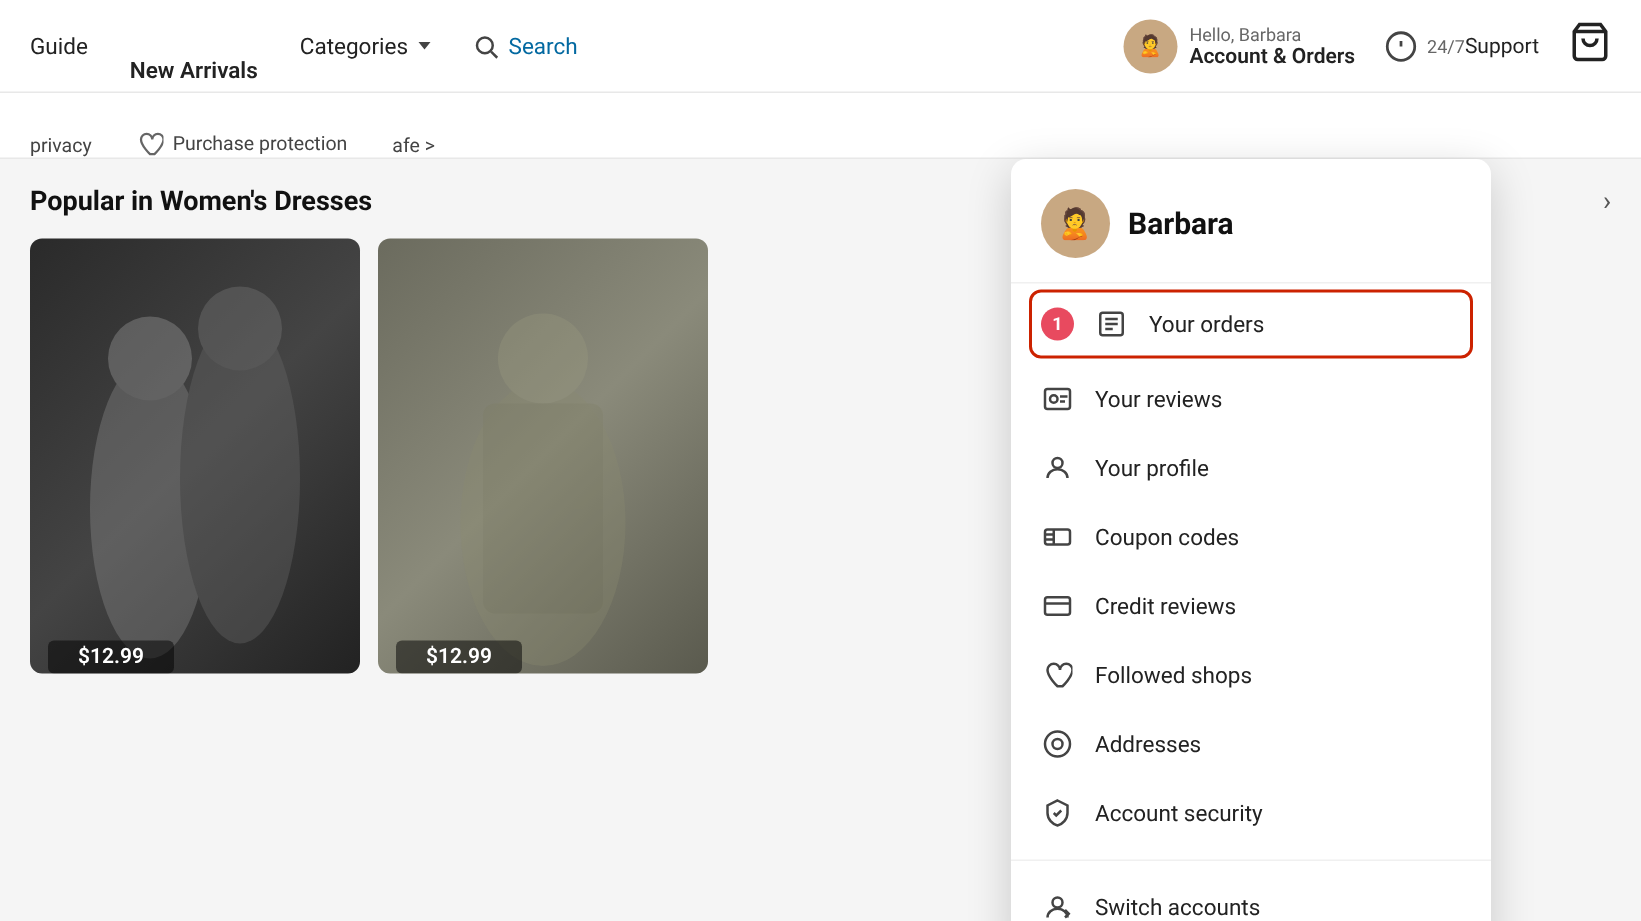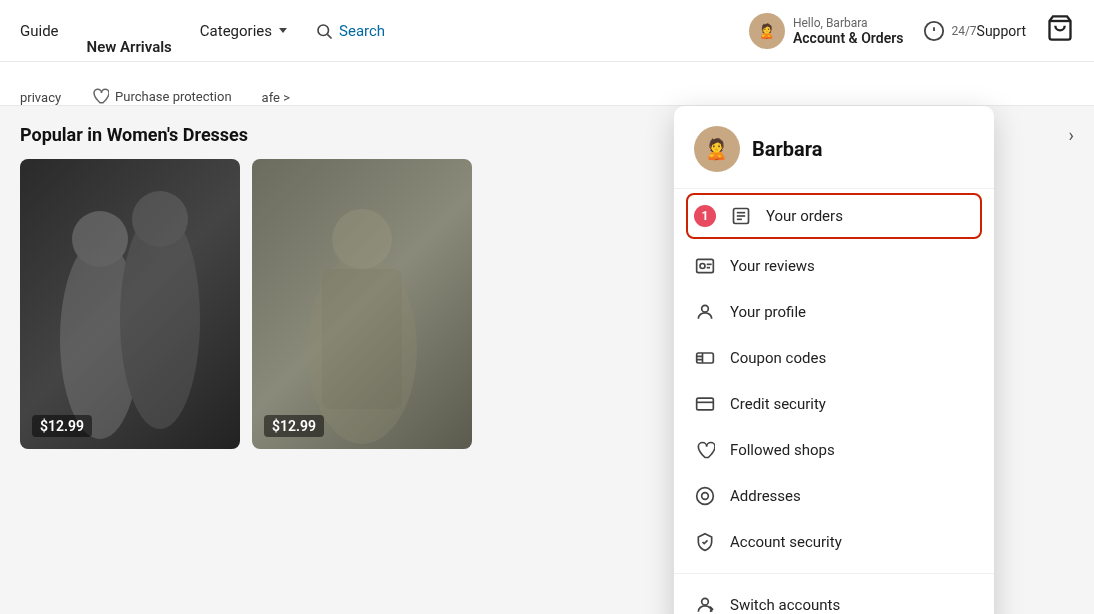--- a/index.html
+++ b/index.html
@@ -179,27 +179,27 @@
       flex-shrink: 0;
     }
     .product-card-1 {
       background: linear-gradient(135deg, #2a2a2a 0%, #444 50%, #222 100%);
     }
     .product-card-2 {
       background: linear-gradient(135deg, #6b6b5e 0%, #8a8a7a 50%, #5a5a4e 100%);
     }
     .product-price {
       position: absolute;
-      bottom: 12px;
+      bottom: 0;
       left: 12px;
       background: rgba(0,0,0,0.5);
       color: #fff;
       font-size: 14px;
       font-weight: 600;
-      padding: 3px 8px;
+      padding: 3px 20px;
       border-radius: 4px;
     }
 
     
     .dropdown-overlay {
       position: absolute;
       top: 0;
       right: 100px;
       width: 320px;
       background: #fff;
@@ -431,21 +431,21 @@
       <span>Coupon codes</span>
     </div>
 
     <div class="dropdown-item">
       <span class="icon">
         <svg width="20" height="20" viewBox="0 0 24 24" fill="none" stroke="#444" stroke-width="2">
           <rect x="2" y="5" width="20" height="14" rx="2"></rect>
           <line x1="2" y1="10" x2="22" y2="10"></line>
         </svg>
       </span>
-      <span>Credit security</span>
+      <span>Credit reviews</span>
     </div>
 
     <div class="dropdown-item">
       <span class="icon">
         <svg width="20" height="20" viewBox="0 0 24 24" fill="none" stroke="#444" stroke-width="2">
           <path d="M12 21C12 21 4 13.5 4 8a5 5 0 0110 0 5 5 0 0110 0c0 5.5-8 13-8 13z"></path>
         </svg>
       </span>
       <span>Followed shops</span>
     </div>

